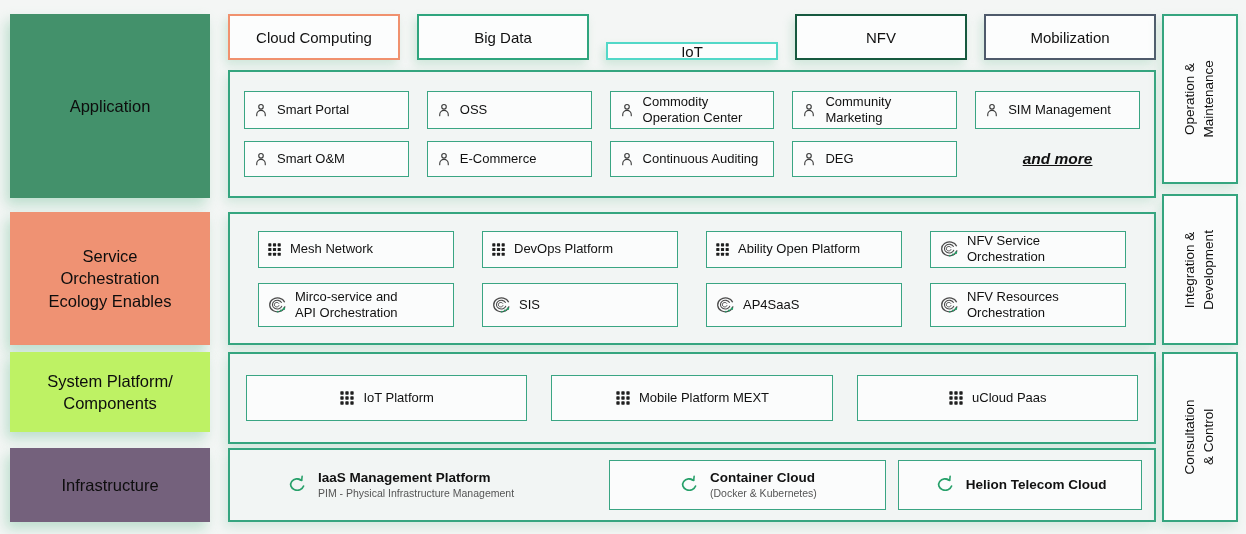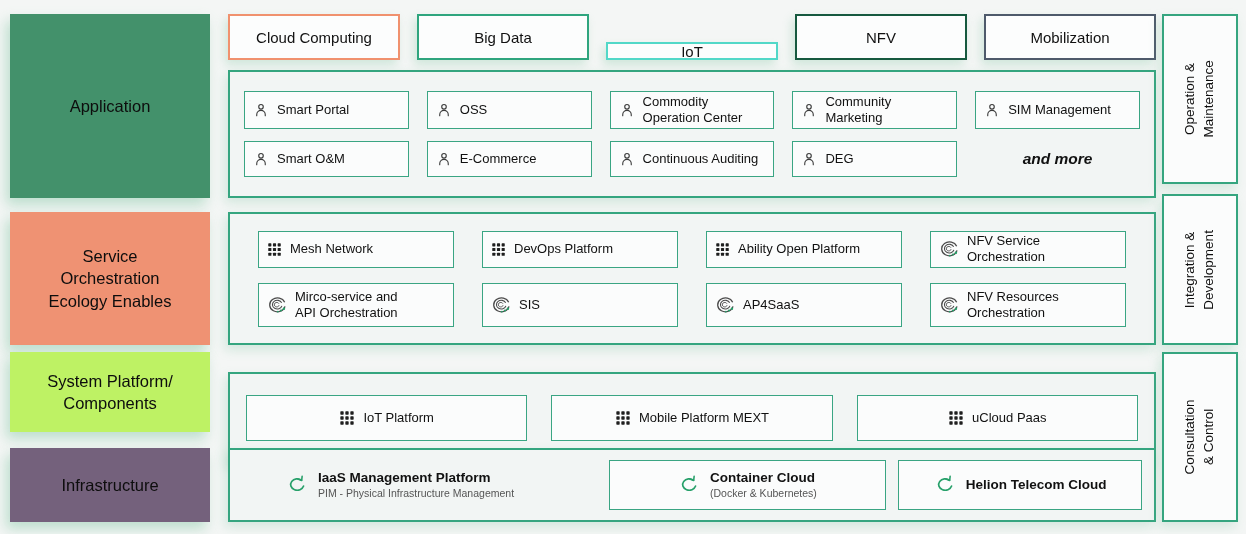--- a/index.html
+++ b/index.html
@@ -20,30 +20,30 @@
   .cat{flex:1;background:#fcfdfd;border:2px solid #999;display:flex;align-items:center;justify-content:center;
     font-size:15px;box-shadow:-3px 5px 9px rgba(125,195,160,.3)}
 
   
   .panel{position:absolute;left:228px;width:928px;border:2px solid #35a57f;background:#f2f5f4;
     box-shadow:-3px 5px 10px rgba(125,195,160,.28);box-sizing:border-box}
   #panel-app{top:70px;height:128px;display:grid;grid-template-columns:repeat(5,1fr);grid-template-rows:38px 36px;
     column-gap:18px;row-gap:12px;padding:15px 14px;align-content:center}
   #panel-svc{top:212px;height:133px;display:grid;grid-template-columns:repeat(4,1fr);grid-template-rows:37px 44px;
     column-gap:28px;row-gap:15px;padding:0 28px;align-content:center}
-  #panel-sys{top:372px;height:92px;display:grid;grid-template-columns:repeat(3,1fr);grid-template-rows:46px;
+  #panel-sys{top:352px;height:92px;display:grid;grid-template-columns:repeat(3,1fr);grid-template-rows:46px;
     column-gap:24px;padding:0 16px;align-content:center}
   #panel-infra{top:448px;height:74px;display:grid;grid-template-columns:1.28fr 1fr .88fr;grid-template-rows:50px;
     column-gap:12px;padding:4px 12px;align-content:center}
 
   .item{background:#fbfcfc;border:1px solid #3aa583;display:flex;align-items:center;gap:8px;
     padding:2px 8px;font-size:13px;line-height:1.2;white-space:pre-line;height:100%;box-sizing:border-box}
   .item.center{justify-content:center}
   .ic{flex:0 0 auto}
-  .more{display:flex;align-items:center;justify-content:center;font-style:italic;
+  .more{display:flex;align-items:center;justify-content:center;font-style:italic;text-decoration:underline;
     font-weight:600;font-size:15.5px}
 
   
   .infra-item{display:flex;align-items:center;gap:10px;height:100%;box-sizing:border-box}
   .infra-item.plain{padding-left:44px}
   .infra-item.boxed{background:#fbfcfc;border:1px solid #3aa583;justify-content:center;padding:0 10px}
   .infra-text{display:flex;flex-direction:column;line-height:1.25}
   .infra-text .main{font-size:13.5px;font-weight:600;color:#111}
   .infra-text .sub{font-size:10.5px;color:#555}
   .infra-text .sub:empty{display:none}

